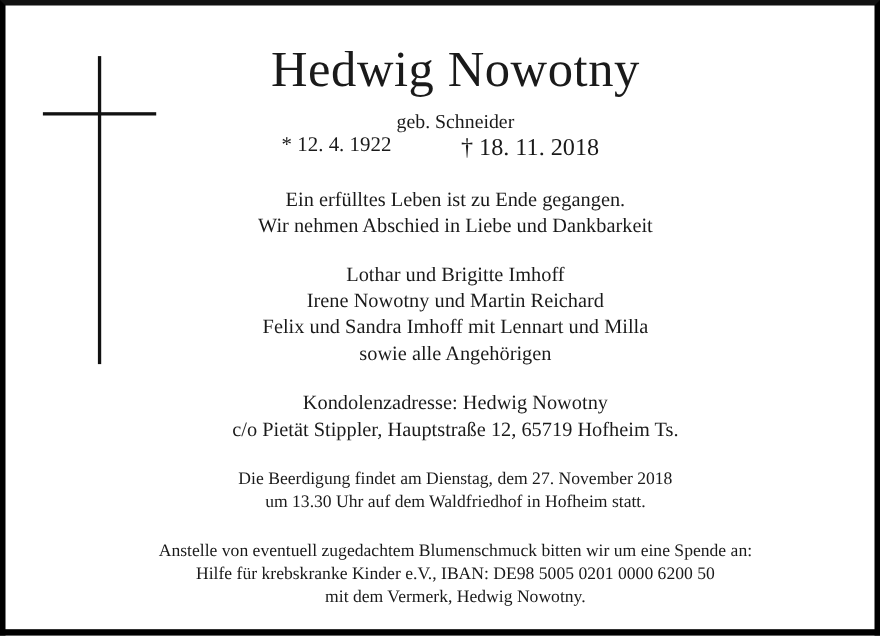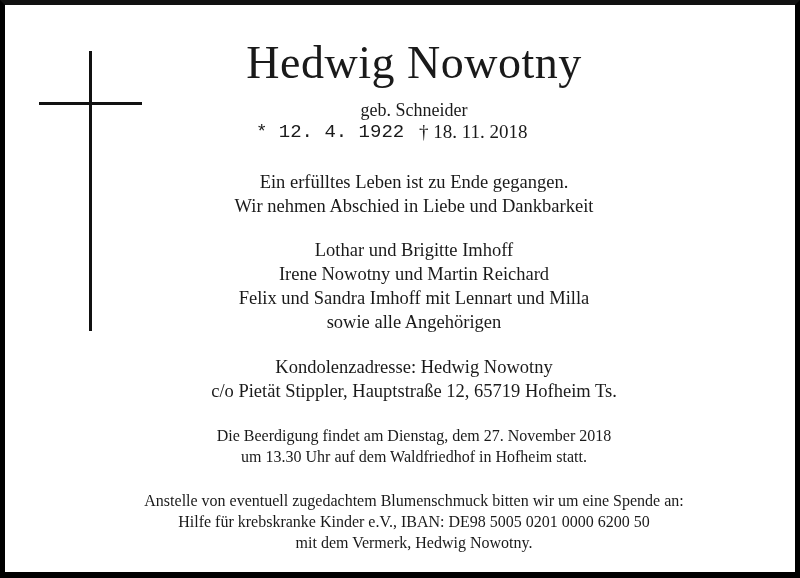--- a/index.html
+++ b/index.html
@@ -16,22 +16,22 @@
     }
     .cross-v { position: absolute; left: 84px; top: 46px; width: 3px; height: 280px; background: #111; }
     .cross-h { position: absolute; left: 34px; top: 97px; width: 103px; height: 3px; background: #111; }
     .txt {
       position: absolute; left: 0; width: 800px; text-align: center;
       font-family: "Liberation Serif", "DejaVu Serif", serif;
       color: #1a1a1a; white-space: nowrap;
     }
     .name { top: 36px; font-size: 46px; letter-spacing: 0.5px; left: 14px; }
     .maiden { top: 100px; font-size: 18px; left: 14px; }
-    .born { position: absolute; left: 256px; top: 121px; font-family: Liberation Mono, monospace; font-size: 19px; color:#1a1a1a; }
-    .died { position: absolute; left: 419px; top: 121px; font-family: "Liberation Serif", serif; font-size: 19px; color:#1a1a1a; }
+    .born { position: absolute; left: 256px; top: 121px; font-family: Liberation Serif, serif; font-size: 19px; color:#1a1a1a; }
+    .died { position: absolute; left: 419px; top: 121px; font-family: "Liberation Serif", serif; font-size: 22px; color:#1a1a1a; }
     .p { font-size: 18.5px; line-height: 24.5px; }
     .small { font-size: 16px; line-height: 21px; }
   </style>
 </head>
 <body>
 
 <div class="frame">
   <div class="cross-v"></div>
   <div class="cross-h"></div>
 </div>

